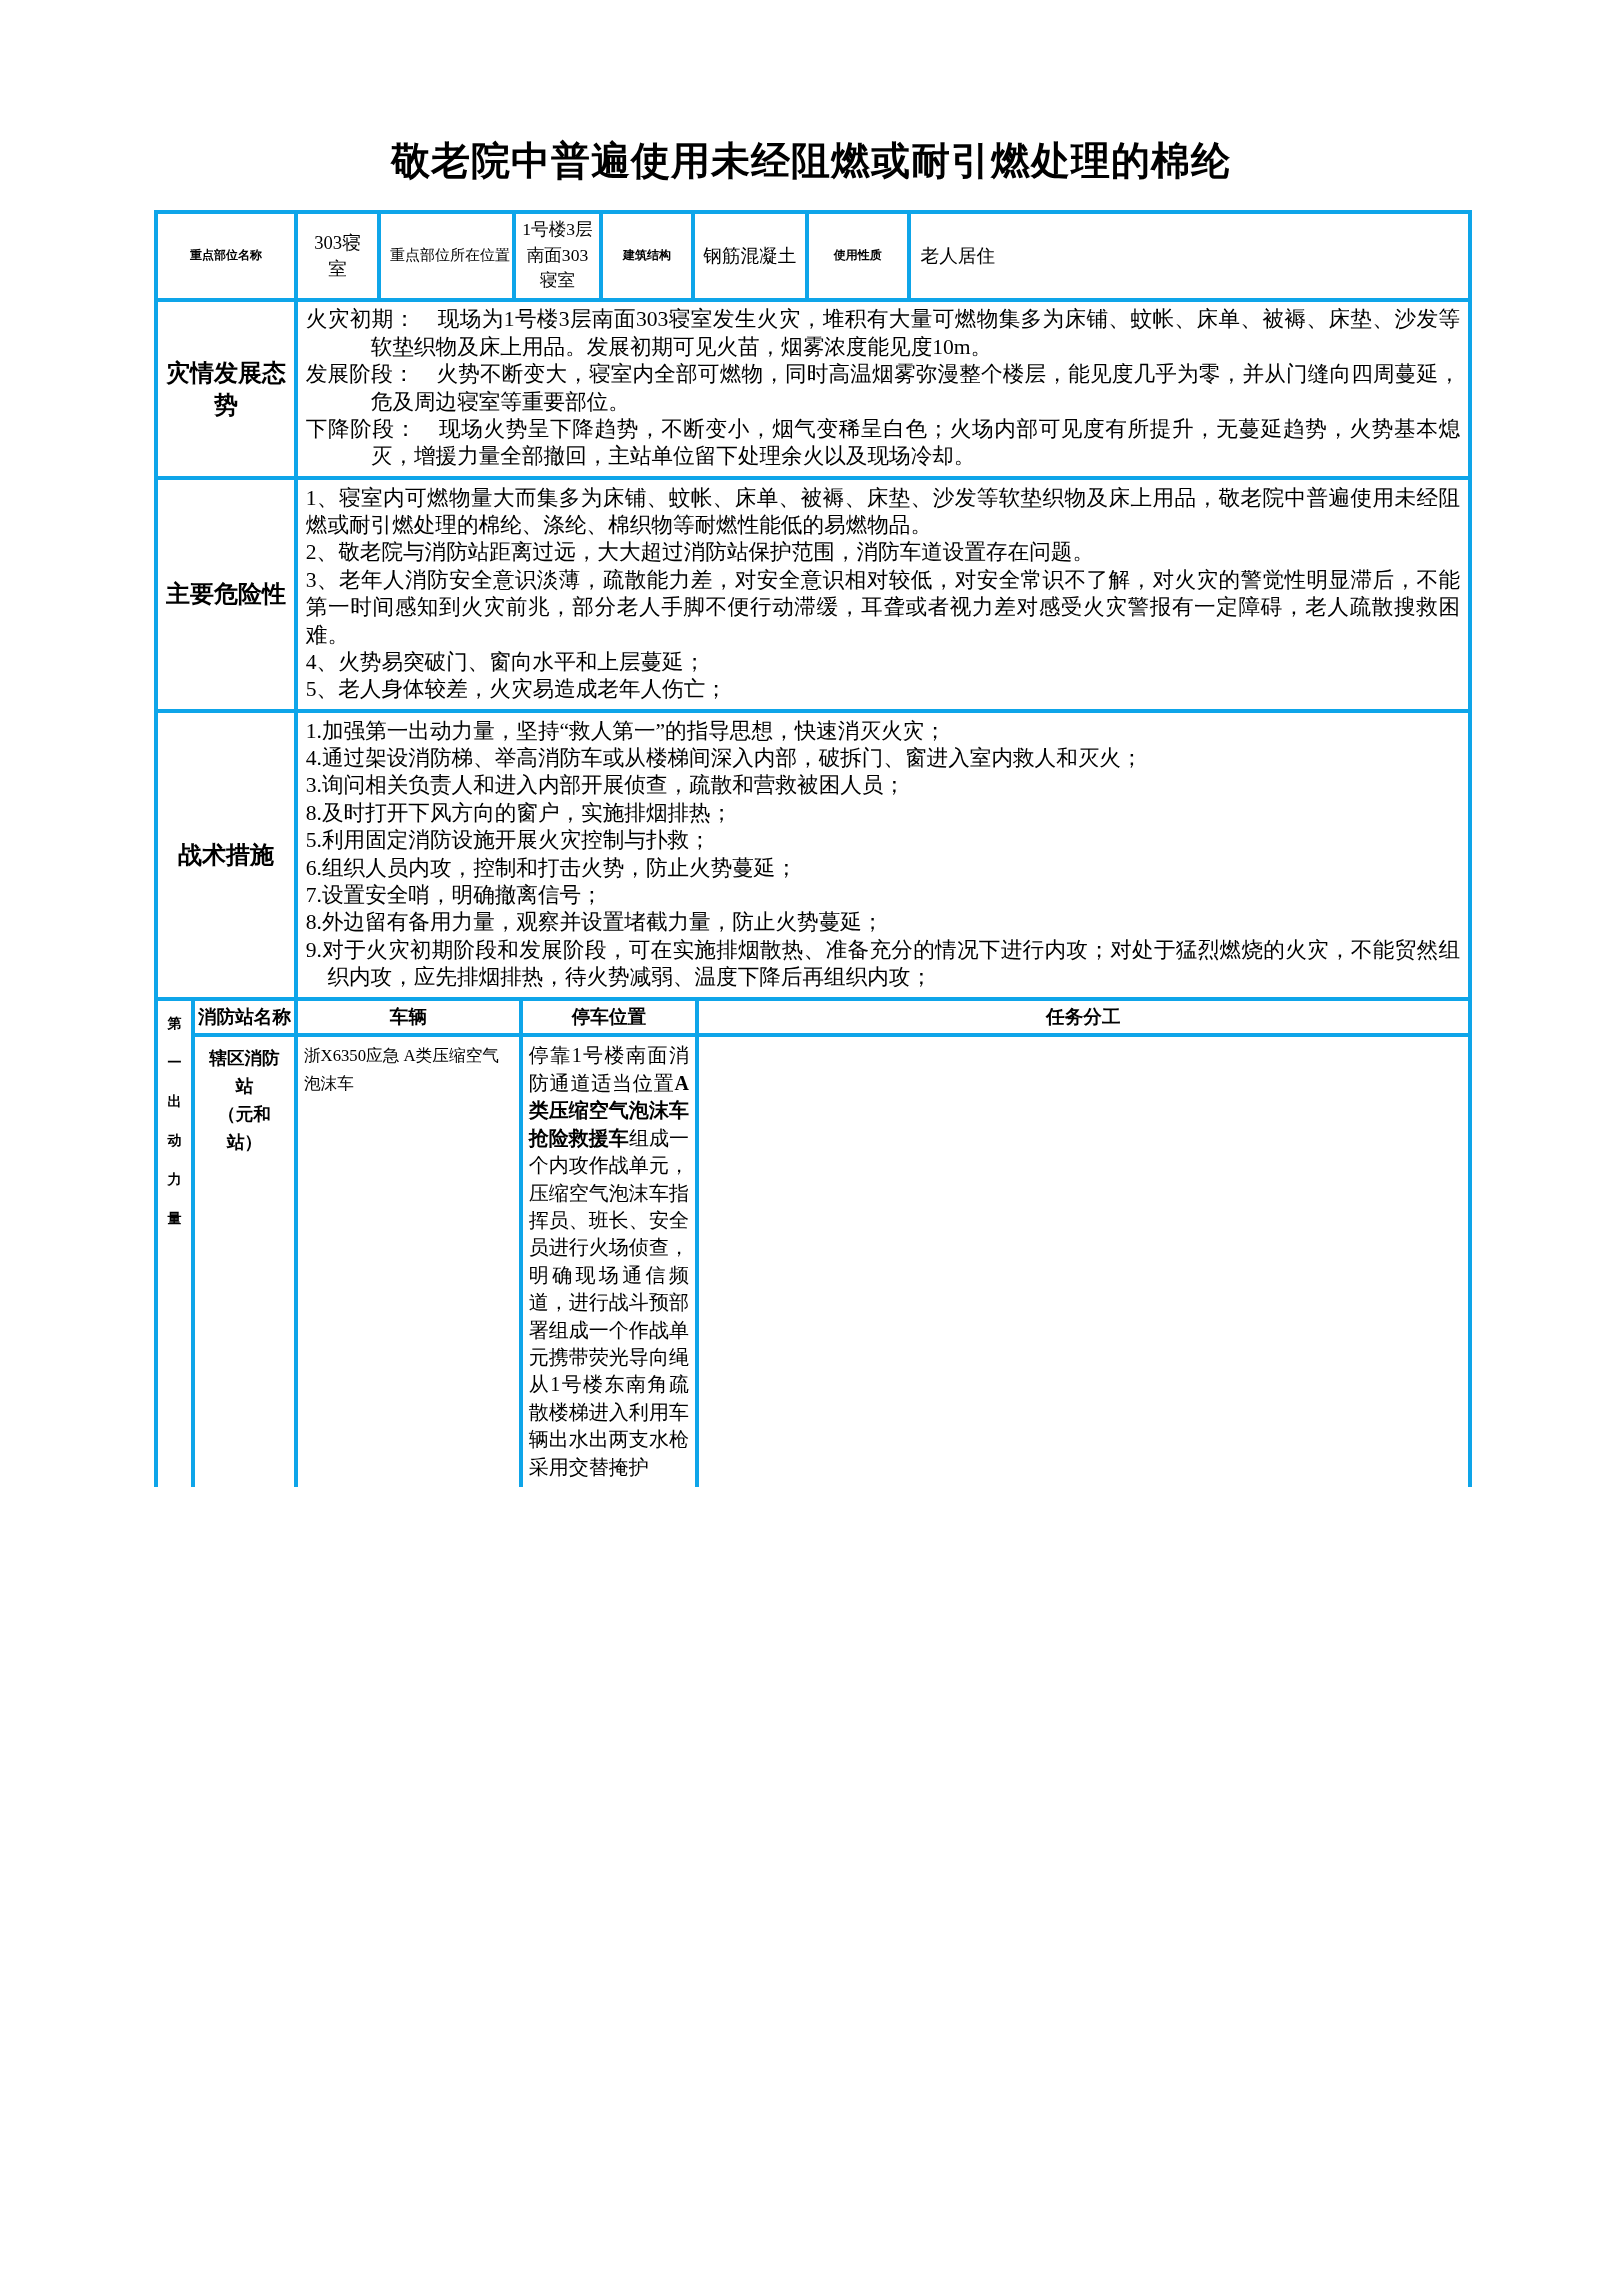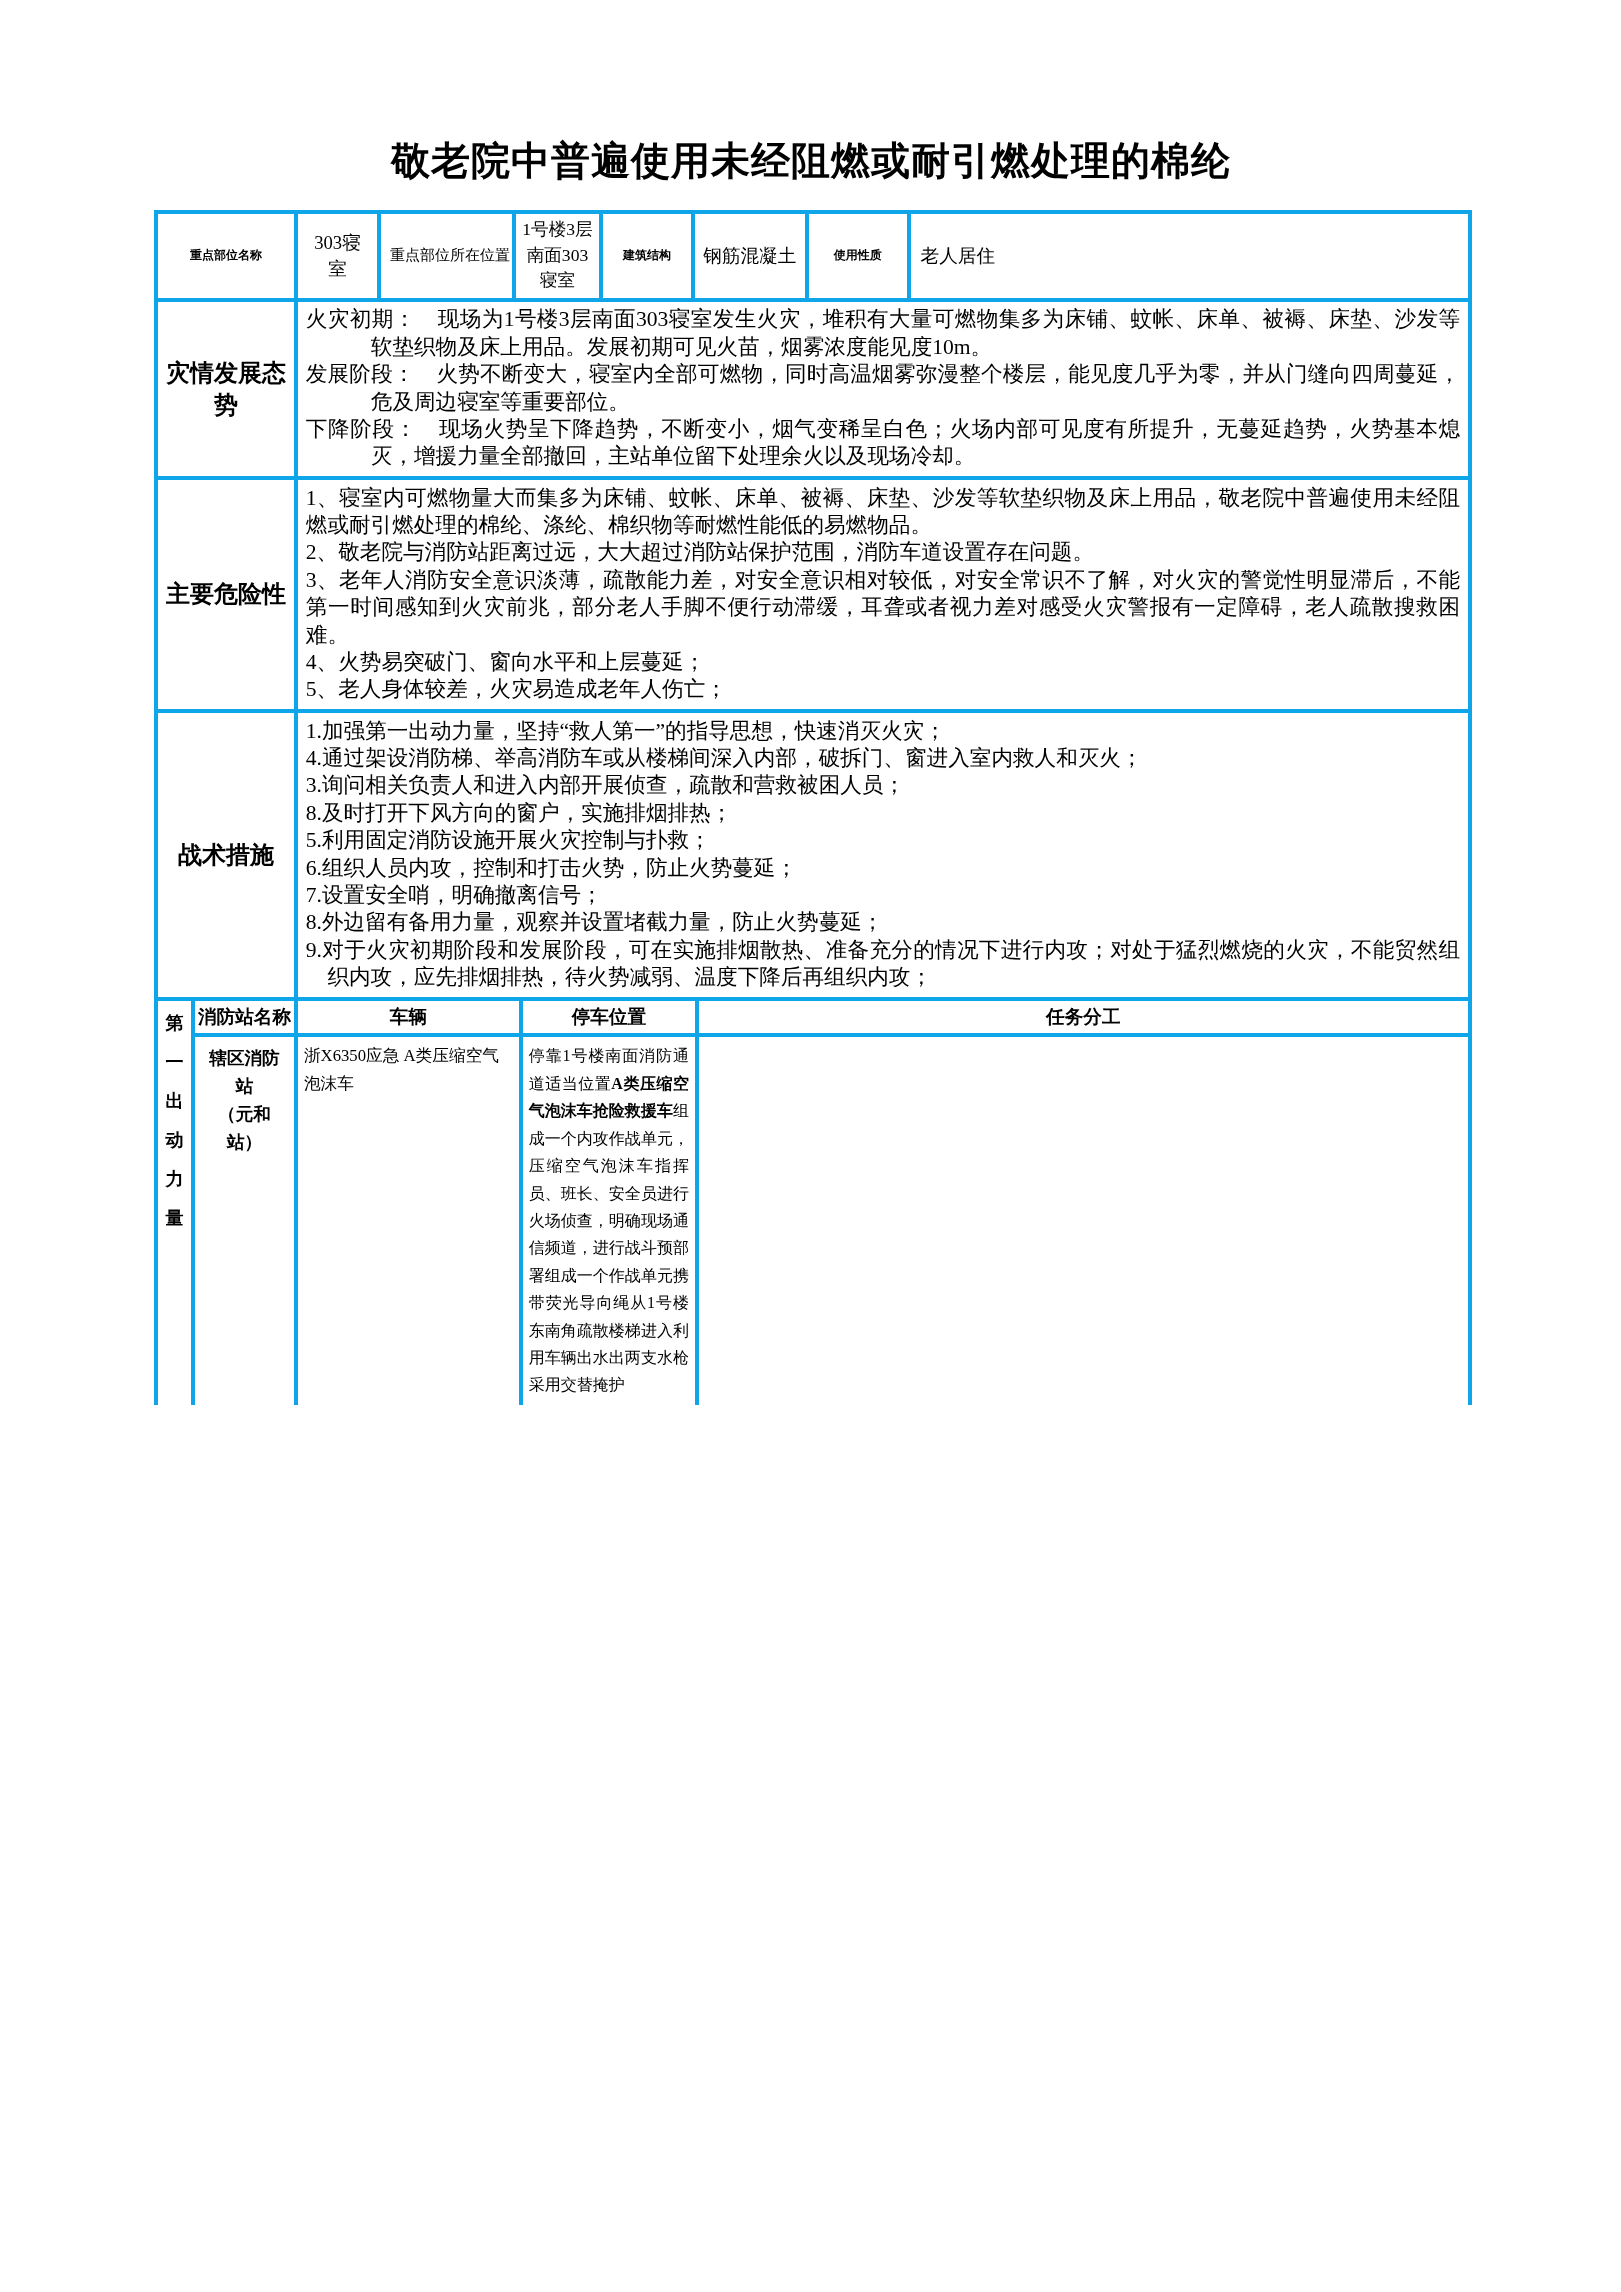--- a/index.html
+++ b/index.html
@@ -106,21 +106,21 @@
     padding: 2px;
   }
   .vcol {
     vertical-align: top;
     padding: 3.9px 0;
   }
   .vtext {
     width: 1.1em;
     margin: 0 auto;
     font-weight: bold;
-    font-size: 18px;
+    font-size: 14px;
     line-height: 39px;
     text-align: center;
     word-break: break-all;
   }
   .station-cell {
     vertical-align: top;
     text-align: center;
     font-weight: bold;
     font-size: 17.6px;
     line-height: 28px;
@@ -128,21 +128,21 @@
   }
   .vehicle-cell {
     vertical-align: top;
     font-size: 16.7px;
     line-height: 27.4px;
     text-align: left;
     padding: 5.9px;
   }
   .parking-cell {
     vertical-align: top;
-    font-size: 16px;
+    font-size: 20px;
     line-height: 27.4px;
     text-align: justify;
     padding: 5.9px;
   }
   .parking-cell .bold-seg { font-weight: bold; }
   .tasks-cell { vertical-align: top; }
   
   tr.cut td, td.cut { border-bottom: none; }
 </style>
 </head>

